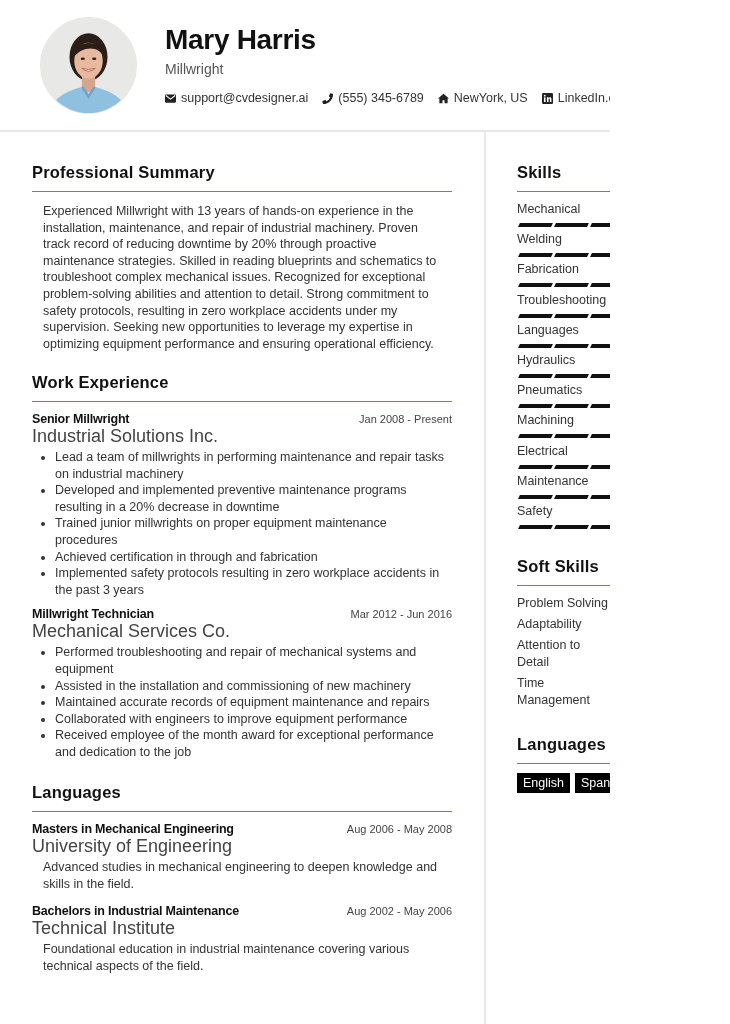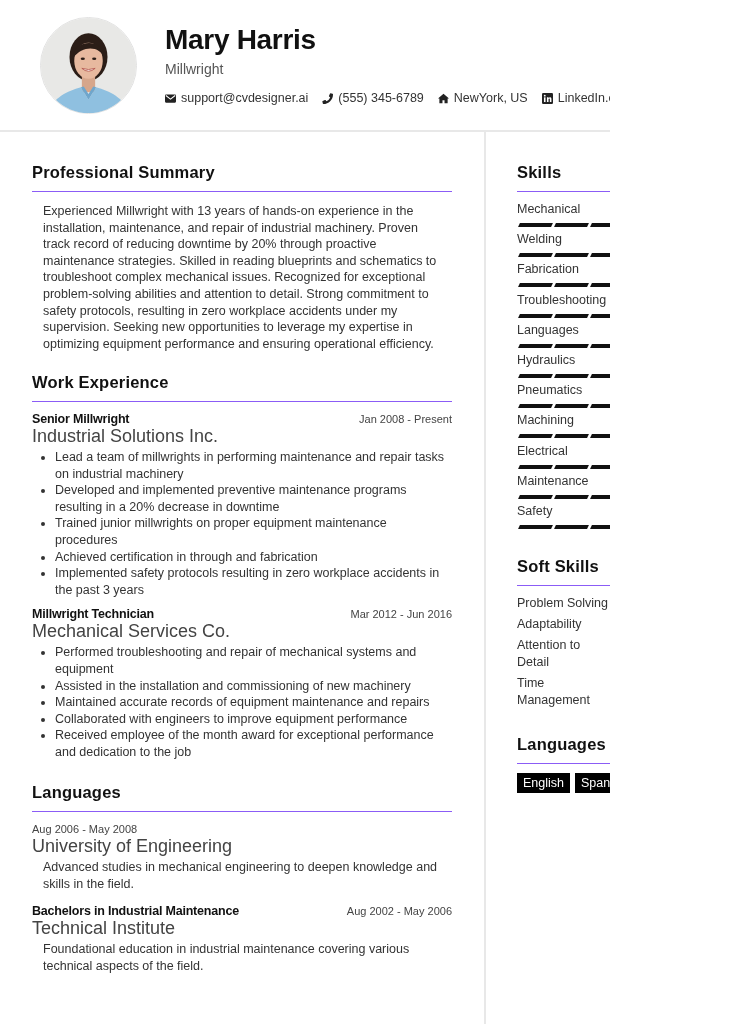--- a/index.html
+++ b/index.html
@@ -156,20 +156,21 @@
         <li>Received employee of the month award for exceptional performance and dedication to the job</li>
       </ul>
     </div>
   </section>
 
   <section class="section left" style="top:782px;">
     <h2 class="sec-heading">Languages</h2>
 
     <div class="entry">
       <div class="entry-head">
+        <span class="entry-title">Masters in Mechanical Engineering</span>
         <span class="entry-date">Aug 2006 - May 2008</span>
       </div>
       <div class="entry-org">University of Engineering</div>
       <p class="para entry-desc">Advanced studies in mechanical engineering to deepen knowledge and skills in the field.</p>
     </div>
 
     <div class="entry">
       <div class="entry-head">
         <span class="entry-title">Bachelors in Industrial Maintenance</span>
         <span class="entry-date">Aug 2002 - May 2006</span>

